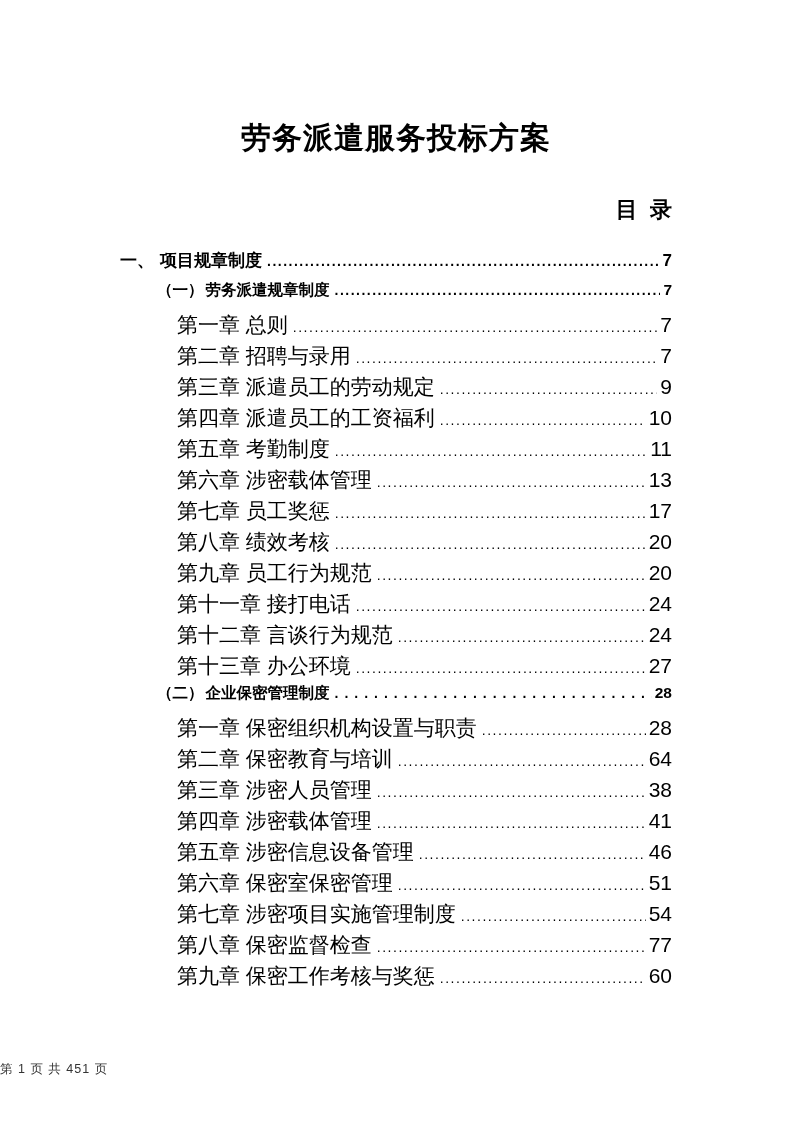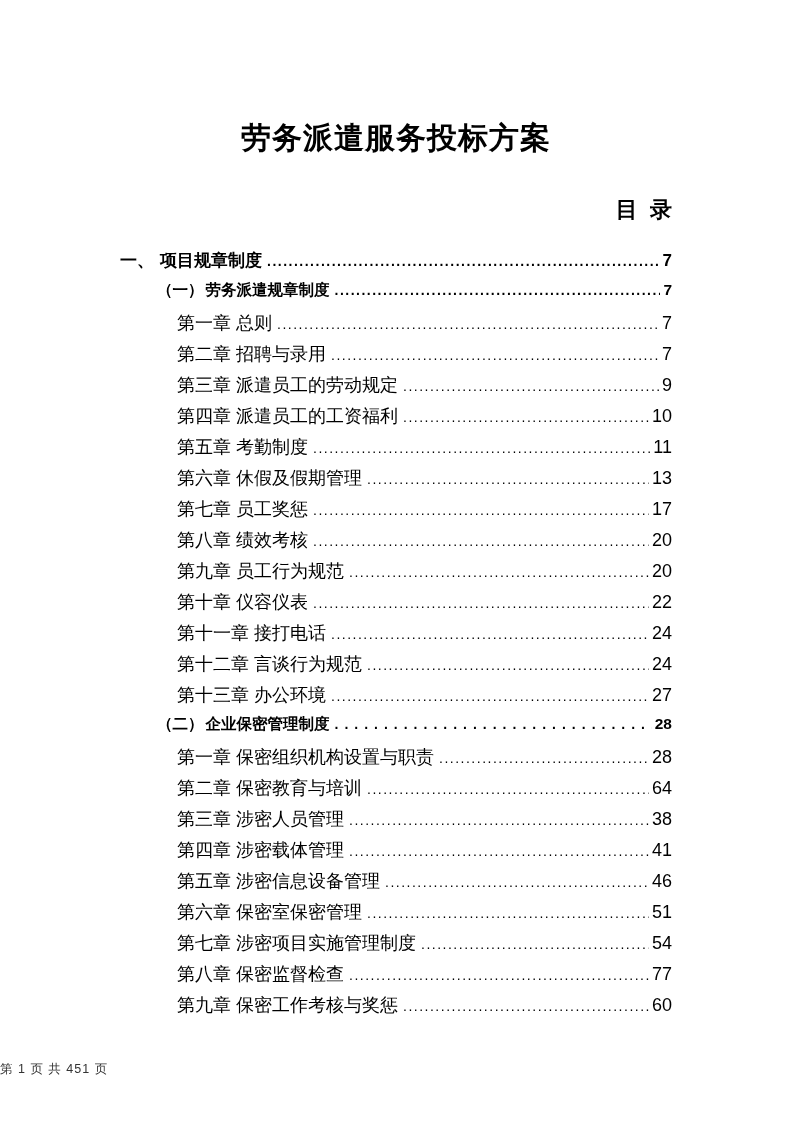--- a/index.html
+++ b/index.html
@@ -30,21 +30,21 @@
     font-weight: bold;
     margin-top: 36px;
     line-height: 30px;
     white-space: pre;
   }
   .toc { margin-top: 24px; }
   .toc-row {
     display: flex;
     align-items: baseline;
     height: 31px;
-    font-size: 18px;
+    font-size: 21px;
     cursor: pointer;
   }
   .toc-num { white-space: nowrap; margin-right: 6px; }
   .toc-title { white-space: nowrap; }
   .toc-dots {
     flex: 1 1 auto;
     overflow: hidden;
     white-space: nowrap;
     margin: 0 3px 0 5px;
     font-size: 14px;
@@ -114,47 +114,41 @@
     <span class="toc-page">10</span>
   </div>
       <div class="toc-row level-3">
 
     <span class="toc-title">第五章 考勤制度</span>
     <span class="toc-dots"></span>
     <span class="toc-page">11</span>
   </div>
       <div class="toc-row level-3">
 
-    <span class="toc-title">第六章 休假及假期管理</span>
+    <span class="toc-title">第六章 涉密载体管理</span>
     <span class="toc-dots"></span>
     <span class="toc-page">13</span>
   </div>
       <div class="toc-row level-3">
 
     <span class="toc-title">第七章 员工奖惩</span>
     <span class="toc-dots"></span>
     <span class="toc-page">17</span>
   </div>
       <div class="toc-row level-3">
 
     <span class="toc-title">第八章 绩效考核</span>
     <span class="toc-dots"></span>
     <span class="toc-page">20</span>
   </div>
       <div class="toc-row level-3">
 
     <span class="toc-title">第九章 员工行为规范</span>
     <span class="toc-dots"></span>
     <span class="toc-page">20</span>
-  </div>
-      <div class="toc-row level-3">
-
-    <span class="toc-title">第十章 仪容仪表</span>
-    <span class="toc-dots"></span>
-    <span class="toc-page">22</span>
   </div>
       <div class="toc-row level-3">
 
     <span class="toc-title">第十一章 接打电话</span>
     <span class="toc-dots"></span>
     <span class="toc-page">24</span>
   </div>
       <div class="toc-row level-3">
 
     <span class="toc-title">第十二章 言谈行为规范</span>

